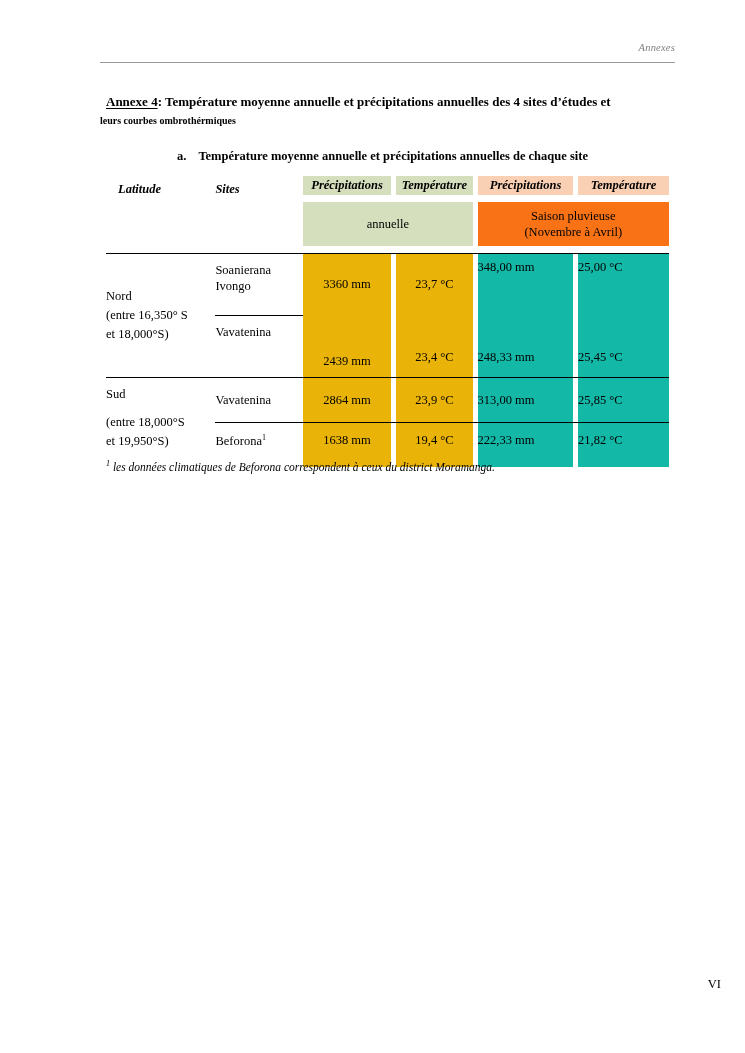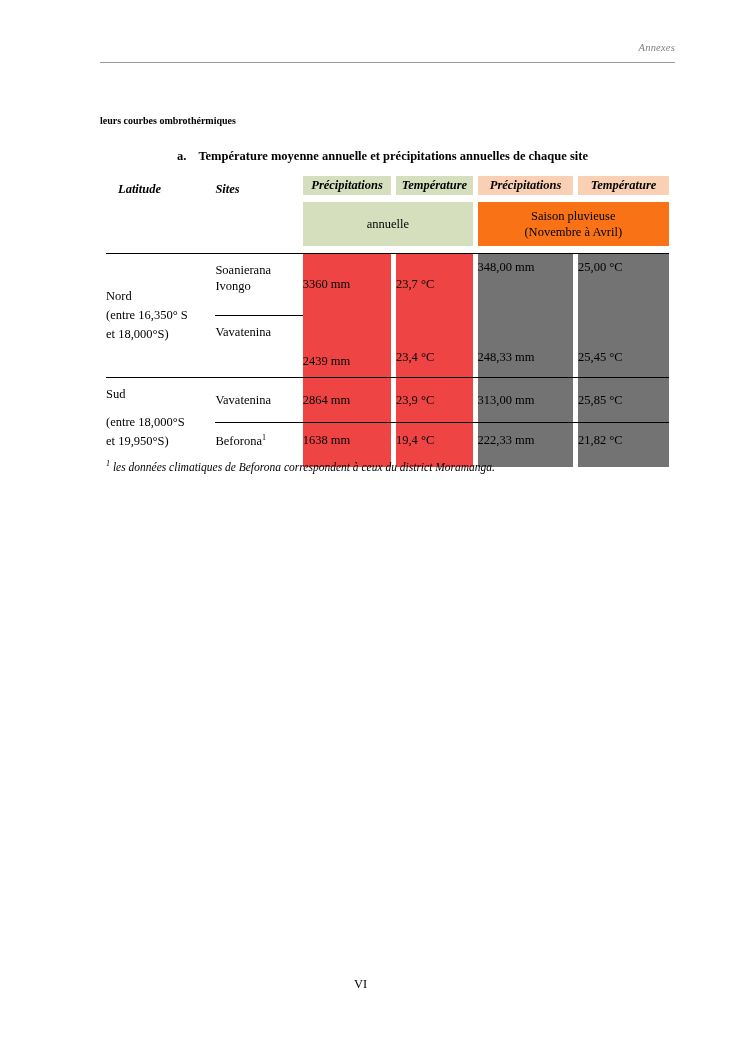--- a/index.html
+++ b/index.html
@@ -147,22 +147,22 @@
     font-size: 12.5px;
     line-height: 16px;
     padding-left: 12px;
     padding-right: 4px;
   }
   .val-cell {
     font-size: 12.5px;
     padding-left: 8px;
     white-space: nowrap;
   }
-  .g { background: #ef4444; }
-  .o { background: #737373; }
+  .g { background: #eab308; text-align: center; }
+  .o { background: #14b8a6; }
 
   .rule-top td    { border-top: 1.3px solid #000; }
 
   
   .sep {
     width: 5px;
     background-image: repeating-linear-gradient(
         to bottom,
         #ffffff 0px, #ffffff 6px,
         transparent 6px, transparent 10px);
@@ -197,32 +197,35 @@
     vertical-align: super;
     font-style: italic;
   }
 
   
   .page-num {
     position: absolute;
     left: 0;
     top: 977px;
     width: 721px;
-    text-align: center;
+    text-align: right;
     font-size: 12.5px;
   }
 </style>
 </head>
 <body>
 
 <div class="page">
 
   <div class="run-head">Annexes</div>
   <div class="run-head-rule"></div>
 
+  <div class="title-block">
+    <span class="lead">Annexe 4</span><span>: </span><span>Température moyenne annuelle et précipitations annuelles des 4 sites d’études et</span>
+  </div>
   <div class="title-line2">leurs courbes ombrothérmiques</div>
 
   <div class="sub-head">
     <span class="marker">a.</span><span>Température moyenne annuelle et précipitations annuelles de chaque site</span>
   </div>
 
   <table class="tbl">
     <colgroup>
       <col class="c-lat">
         <col class="c-site">

